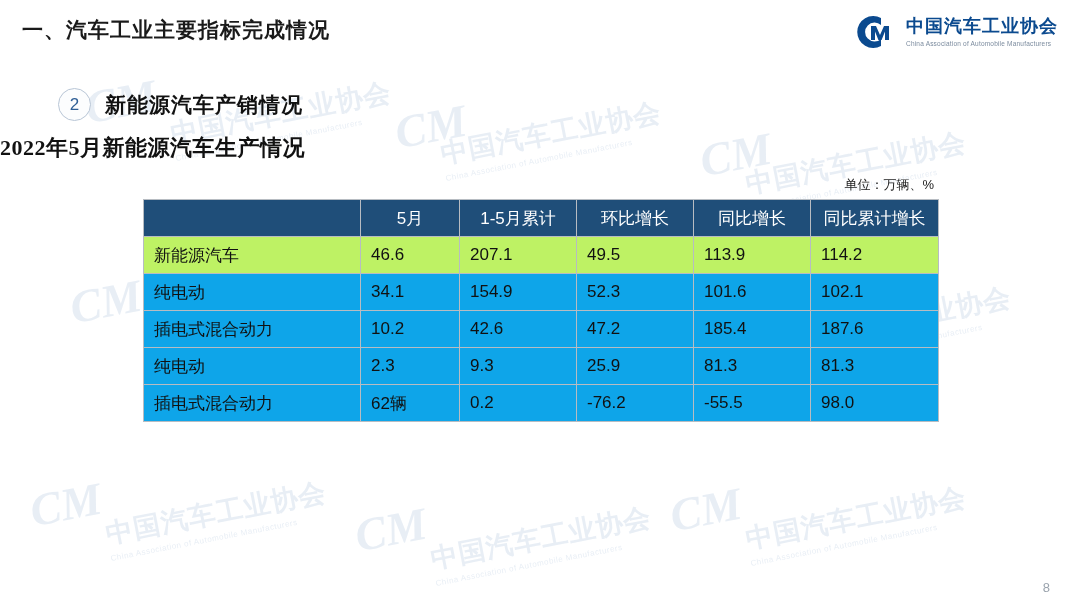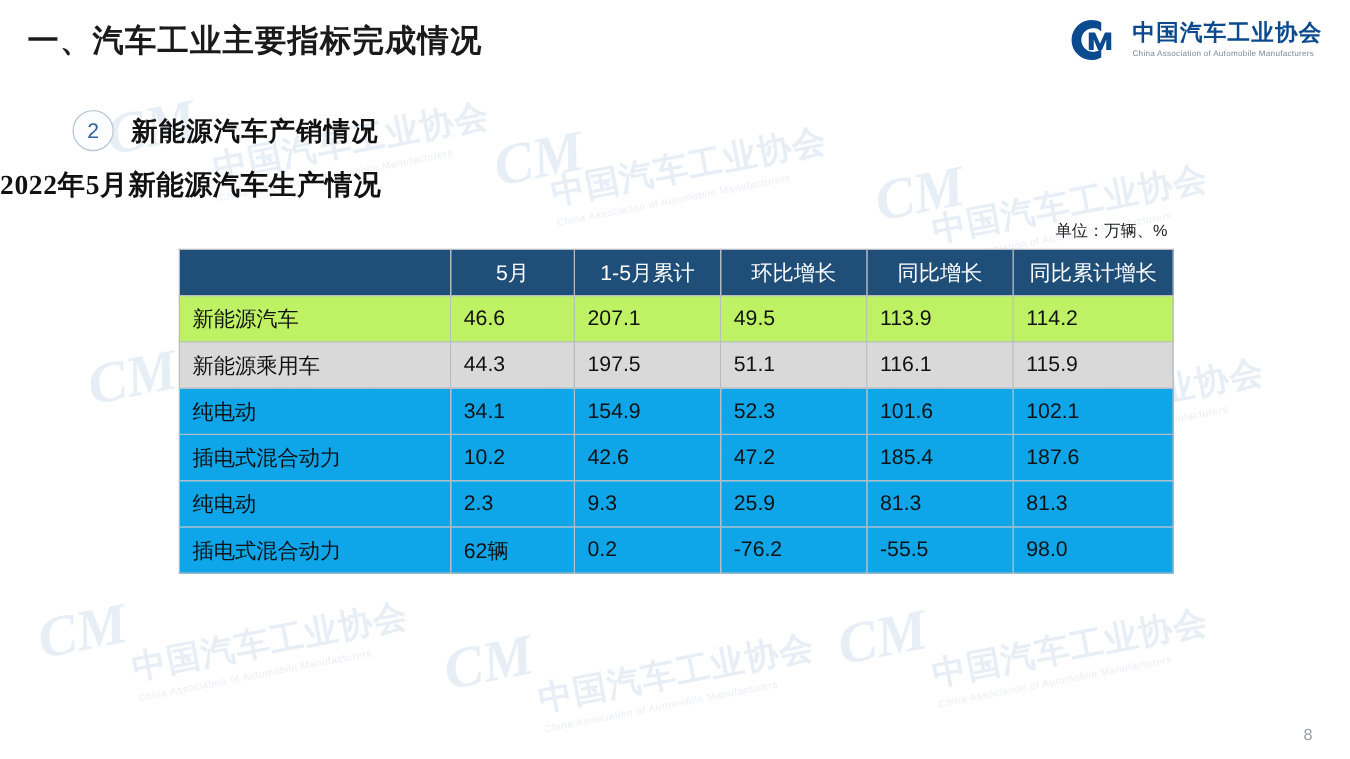--- a/index.html
+++ b/index.html
@@ -53,21 +53,21 @@
     font-style: italic;
     transform: rotate(-11deg);
     font-family: "Liberation Serif", serif;
   }
 
   
   .section-title {
     position: absolute;
     left: 22px;
     top: 16px;
-    font-size: 25px;
+    font-size: 21px;
     font-weight: 700;
     color: #1a1a1a;
     letter-spacing: 1px;
   }
 
   .logo {
     position: absolute;
     right: 22px;
     top: 12px;
     display: flex;
@@ -282,28 +282,20 @@
       </thead>
       <tbody>
         <tr class="row-main">
           <td class="lbl ind1">新能源汽车</td>
           <td class="num">46.6</td>
           <td class="num">207.1</td>
           <td class="num">49.5</td>
           <td class="num">113.9</td>
           <td class="num">114.2</td>
         </tr>
-        <tr class="row-sub">
-          <td class="lbl ind2">新能源乘用车</td>
-          <td class="num">44.3</td>
-          <td class="num">197.5</td>
-          <td class="num">51.1</td>
-          <td class="num">116.1</td>
-          <td class="num">115.9</td>
-        </tr>
         <tr class="row-plain">
           <td class="lbl ind3">纯电动</td>
           <td class="num">34.1</td>
           <td class="num">154.9</td>
           <td class="num">52.3</td>
           <td class="num">101.6</td>
           <td class="num">102.1</td>
         </tr>
         <tr class="row-plain">
           <td class="lbl ind3">插电式混合动力</td>

